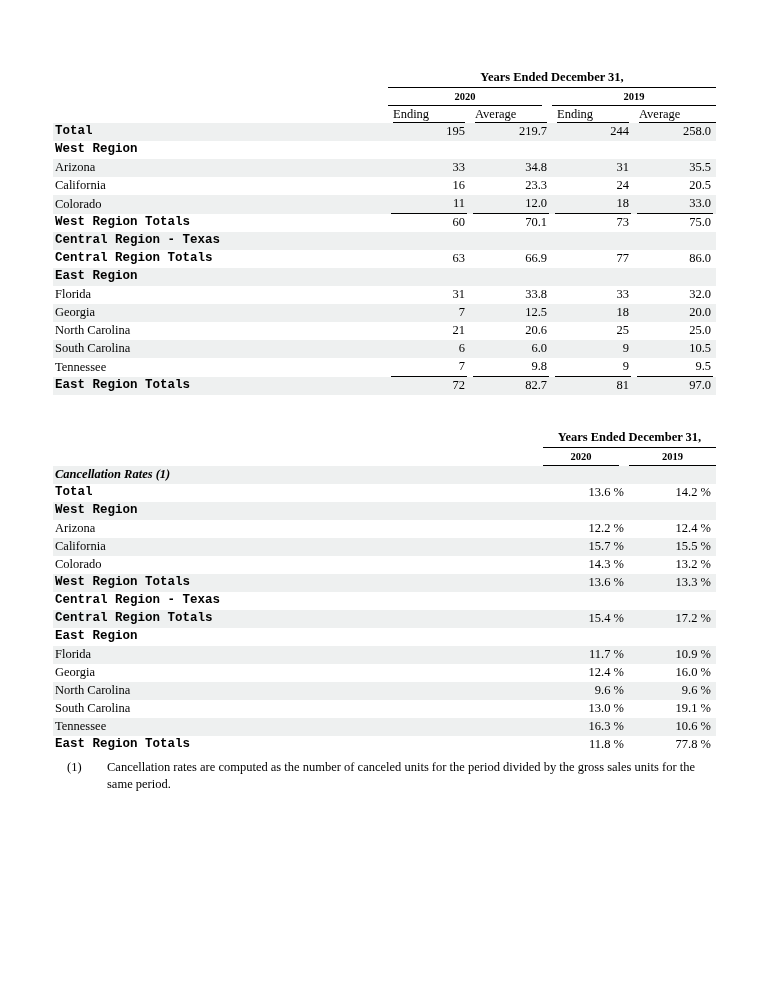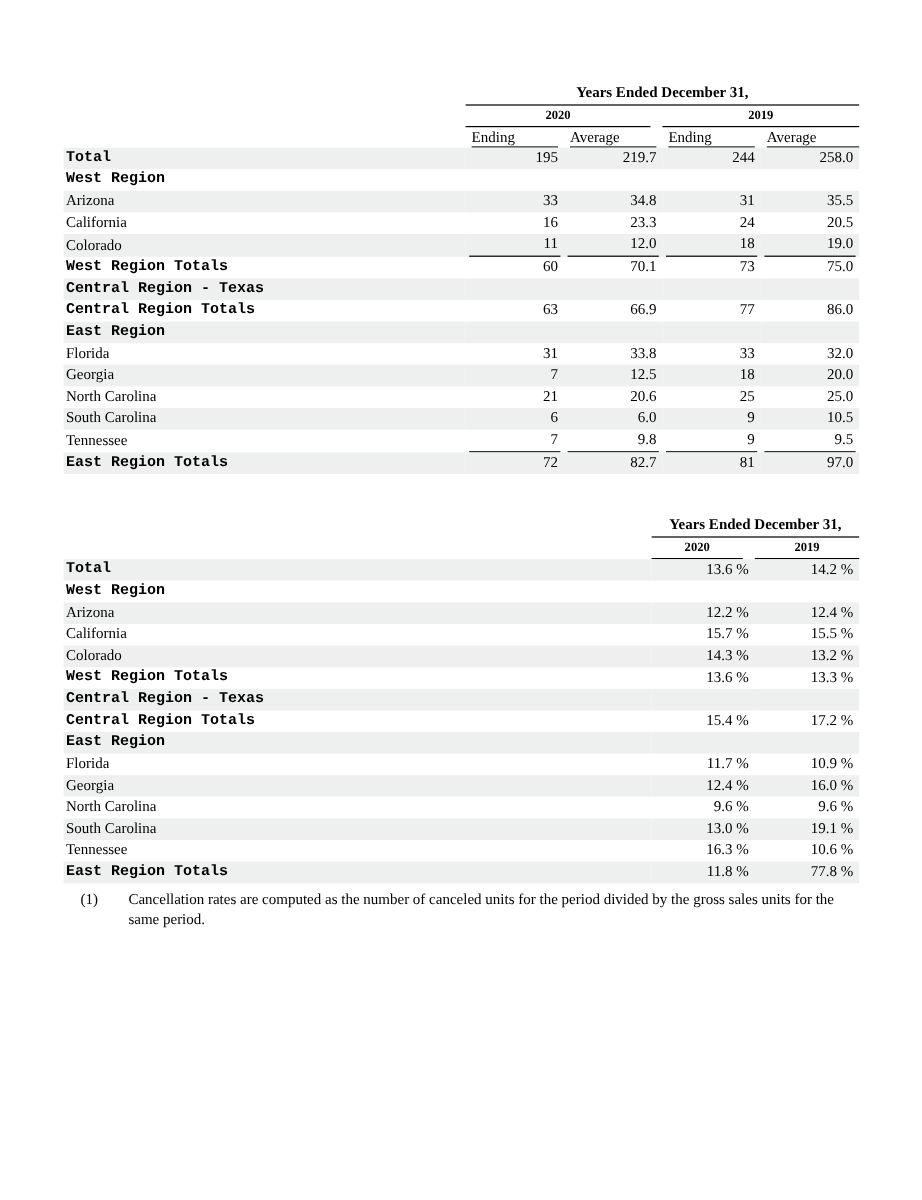--- a/index.html
+++ b/index.html
@@ -151,21 +151,21 @@
           <td class="num">
             <div class="nv">11</div>
           </td>
           <td class="num">
             <div class="nv">12.0</div>
           </td>
           <td class="num">
             <div class="nv">18</div>
           </td>
           <td class="num">
-            <div class="nv">19.0</div>
+            <div class="nv">33.0</div>
           </td>
         </tr>
         <tr class="bold">
           <td class="lbl">West Region Totals</td>
           <td class="num">
             <div class="nv">60</div>
           </td>
           <td class="num">
             <div class="nv">70.1</div>
           </td>
@@ -331,20 +331,29 @@
         <td></td>
         <th class="grp-first">
           <div class="u">2020</div>
         </th>
         <th>
           <div class="u">2019</div>
         </th>
       </tr>
     </thead>
     <tbody>
+        <tr class="section">
+          <td class="lbl">Cancellation Rates (1)</td>
+          <td class="num">
+            <div class="nv"></div>
+          </td>
+          <td class="num">
+            <div class="nv"></div>
+          </td>
+        </tr>
         <tr class="bold">
           <td class="lbl">Total</td>
           <td class="num">
             <div class="nv">13.6 %</div>
           </td>
           <td class="num">
             <div class="nv">14.2 %</div>
           </td>
         </tr>
         <tr class="bold">

